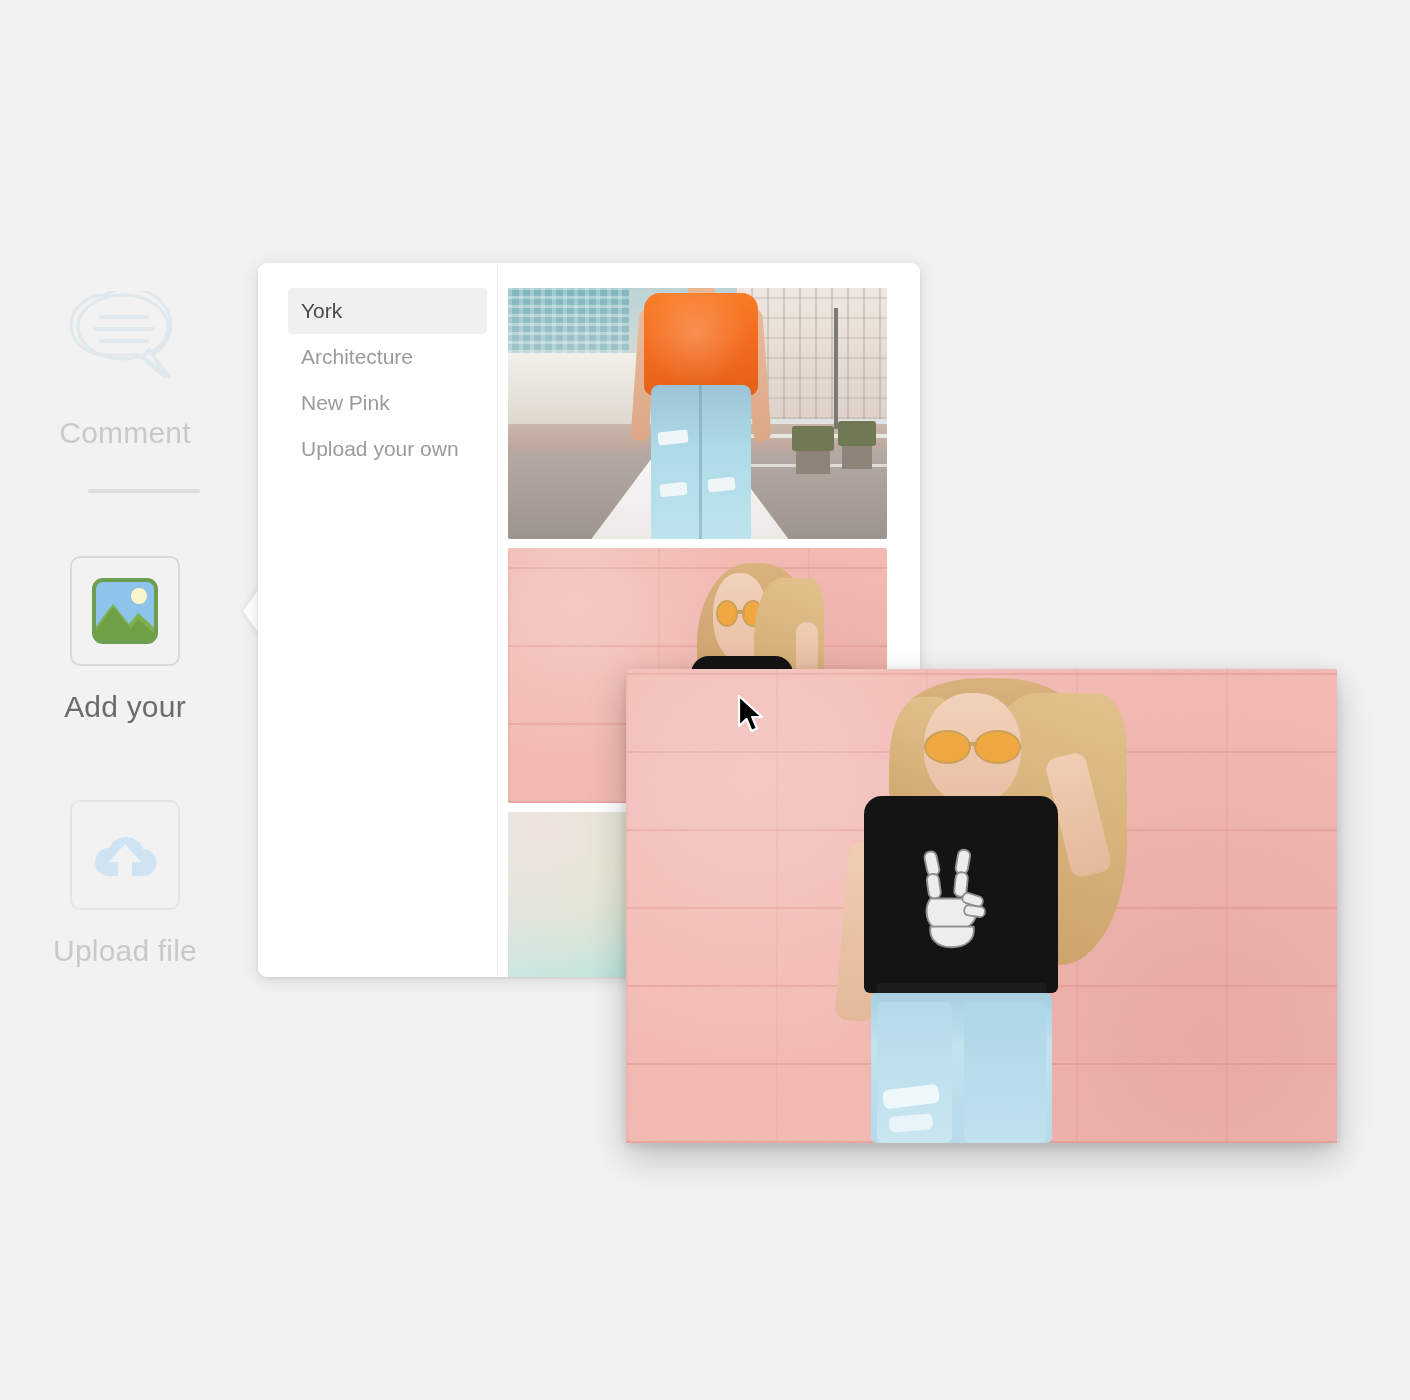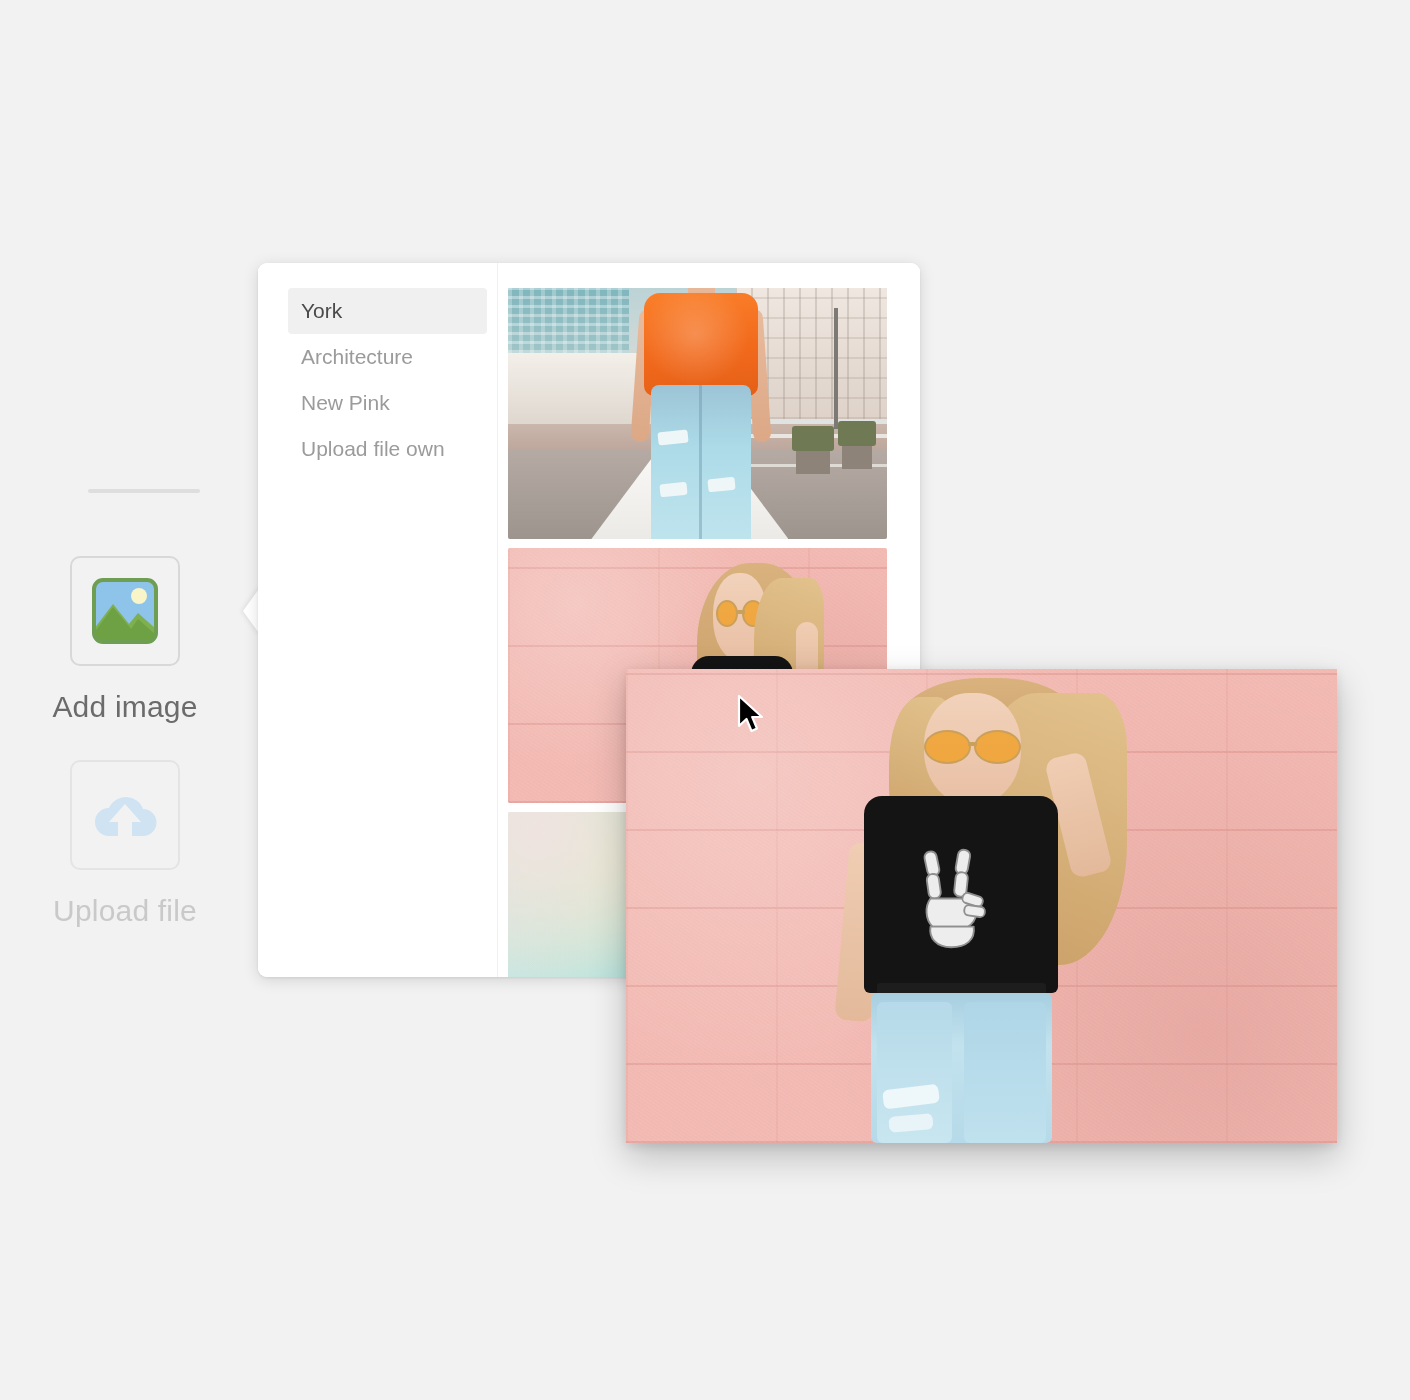--- a/index.html
+++ b/index.html
@@ -35,21 +35,21 @@
   #tool-image { top: 556px; }
   .icon-frame {
     width: 110px; height: 110px; margin: 0 auto;
     border: 2px solid #d8d8d8; border-radius: 10px;
     display: flex; align-items: center; justify-content: center;
     background: transparent;
   }
   #tool-image .tool-label { margin-top: 24px; }
 
   
-  #tool-upload { top: 760px; }
+  #tool-upload { top: 800px; }
   #tool-upload .icon-frame { border-color: #e4e4e4; }
   #tool-upload .tool-label { margin-top: 24px; }
 
   
   #panel {
     position: absolute; left: 258px; top: 263px;
     width: 662px; height: 714px;
     background: #ffffff; border-radius: 9px;
     box-shadow: 0 3px 16px rgba(0,0,0,.13), 0 1px 3px rgba(0,0,0,.08);
     overflow: hidden;
@@ -197,35 +197,48 @@
 
   .hidden-text { position: absolute; width: 1px; height: 1px; overflow: hidden; opacity: 0; }
 </style>
 </head>
 <body>
 
 <div id="stage">
 
   <div class="rail">
 
+    <div class="tool" id="tool-comment">
+      <div class="icon-box">
+        <svg width="112" height="98" viewBox="0 0 112 98">
+          <path d="M10 8 H102 A8 8 0 0 1 110 16 V62 A8 8 0 0 1 102 70 H74 L88 92 L56 70 H10 A8 8 0 0 1 2 62 V16 A8 8 0 0 1 10 8 Z" transform="translate(0,0)" fill="none" stroke="#dfe8ec" stroke-width="3" style="d:path('M36 4 A34 30 0 0 0 36 64 H70 L96 86 L84 64 A34 30 0 0 0 36 4 Z')"></path>
+          <ellipse cx="54" cy="36" rx="45" ry="32" fill="none" stroke="#dfe8ec" stroke-width="3"></ellipse>
+          <path d="M80 58 L100 86 L74 66 Z" fill="none" stroke="#dfe8ec" stroke-width="3" stroke-linejoin="round"></path>
+          <line x1="32" y1="26" x2="78" y2="26" stroke="#dfe8ec" stroke-width="4" stroke-linecap="round"></line>
+          <line x1="26" y1="38" x2="84" y2="38" stroke="#dfe8ec" stroke-width="4" stroke-linecap="round"></line>
+          <line x1="32" y1="50" x2="78" y2="50" stroke="#dfe8ec" stroke-width="4" stroke-linecap="round"></line>
+        </svg>
+      </div>
+      <div class="tool-label">Comment</div>
+    </div>
 
     <div class="divider"></div>
 
     <div class="tool" id="tool-image">
       <div class="icon-frame">
         <svg width="68" height="68" viewBox="0 0 68 68">
           <rect x="3" y="3" width="62" height="62" rx="9" fill="#8ec3ea"></rect>
           <rect x="3" y="3" width="62" height="62" rx="9" fill="none" stroke="#74ac8e" stroke-width="0"></rect>
           <circle cx="48" cy="19" r="8" fill="#faf5c8"></circle>
           <path d="M3 52 L22 27 L38 47 L47 36 L65 52 V56 A9 9 0 0 1 56 65 H12 A9 9 0 0 1 3 56 Z" fill="#7fb04f"></path>
           <path d="M3 56 L22 30 L40 52 L47 42 L65 58 V56 A9 9 0 0 1 56 65 H12 A9 9 0 0 1 3 56 Z" fill="#6ea143"></path>
           <rect x="3" y="3" width="62" height="62" rx="9" fill="none" stroke="#6e9e52" stroke-width="4"></rect>
         </svg>
       </div>
-      <div class="tool-label active">Add image</div>
+      <div class="tool-label active">Add your</div>
     </div>
 
     <div class="tool" id="tool-upload">
       <div class="icon-frame">
         <svg width="72" height="58" viewBox="0 0 72 58">
           <path d="M20 50 A14 14 0 0 1 20 22 A18 17 0 0 1 54 23 A13 13 0 0 1 54 50 Z" fill="#cfe3f2"></path>
           <path d="M36 18 L52 36 H43 V50 H29 V36 H20 Z" fill="#f2f2f2"></path>
           <path d="M36 20 L50 35 H42 V49 H30 V35 H22 Z" fill="#f2f2f2"></path>
         </svg>
       </div>
@@ -242,21 +255,21 @@
         <div class="cat-item selected">
           <span>York</span>
         </div>
         <div class="cat-item">
           <span>Architecture</span>
         </div>
         <div class="cat-item">
           <span>New Pink</span>
         </div>
         <div class="cat-item">
-          <span>Upload file own</span>
+          <span>Upload your own</span>
         </div>
 
       </div>
 
       <div id="panel-grid">
 
         <div class="thumb" id="thumb-1">
           <div class="rooftop">
             <div class="rt-sky"></div>
             <div class="rt-bldL"></div>

